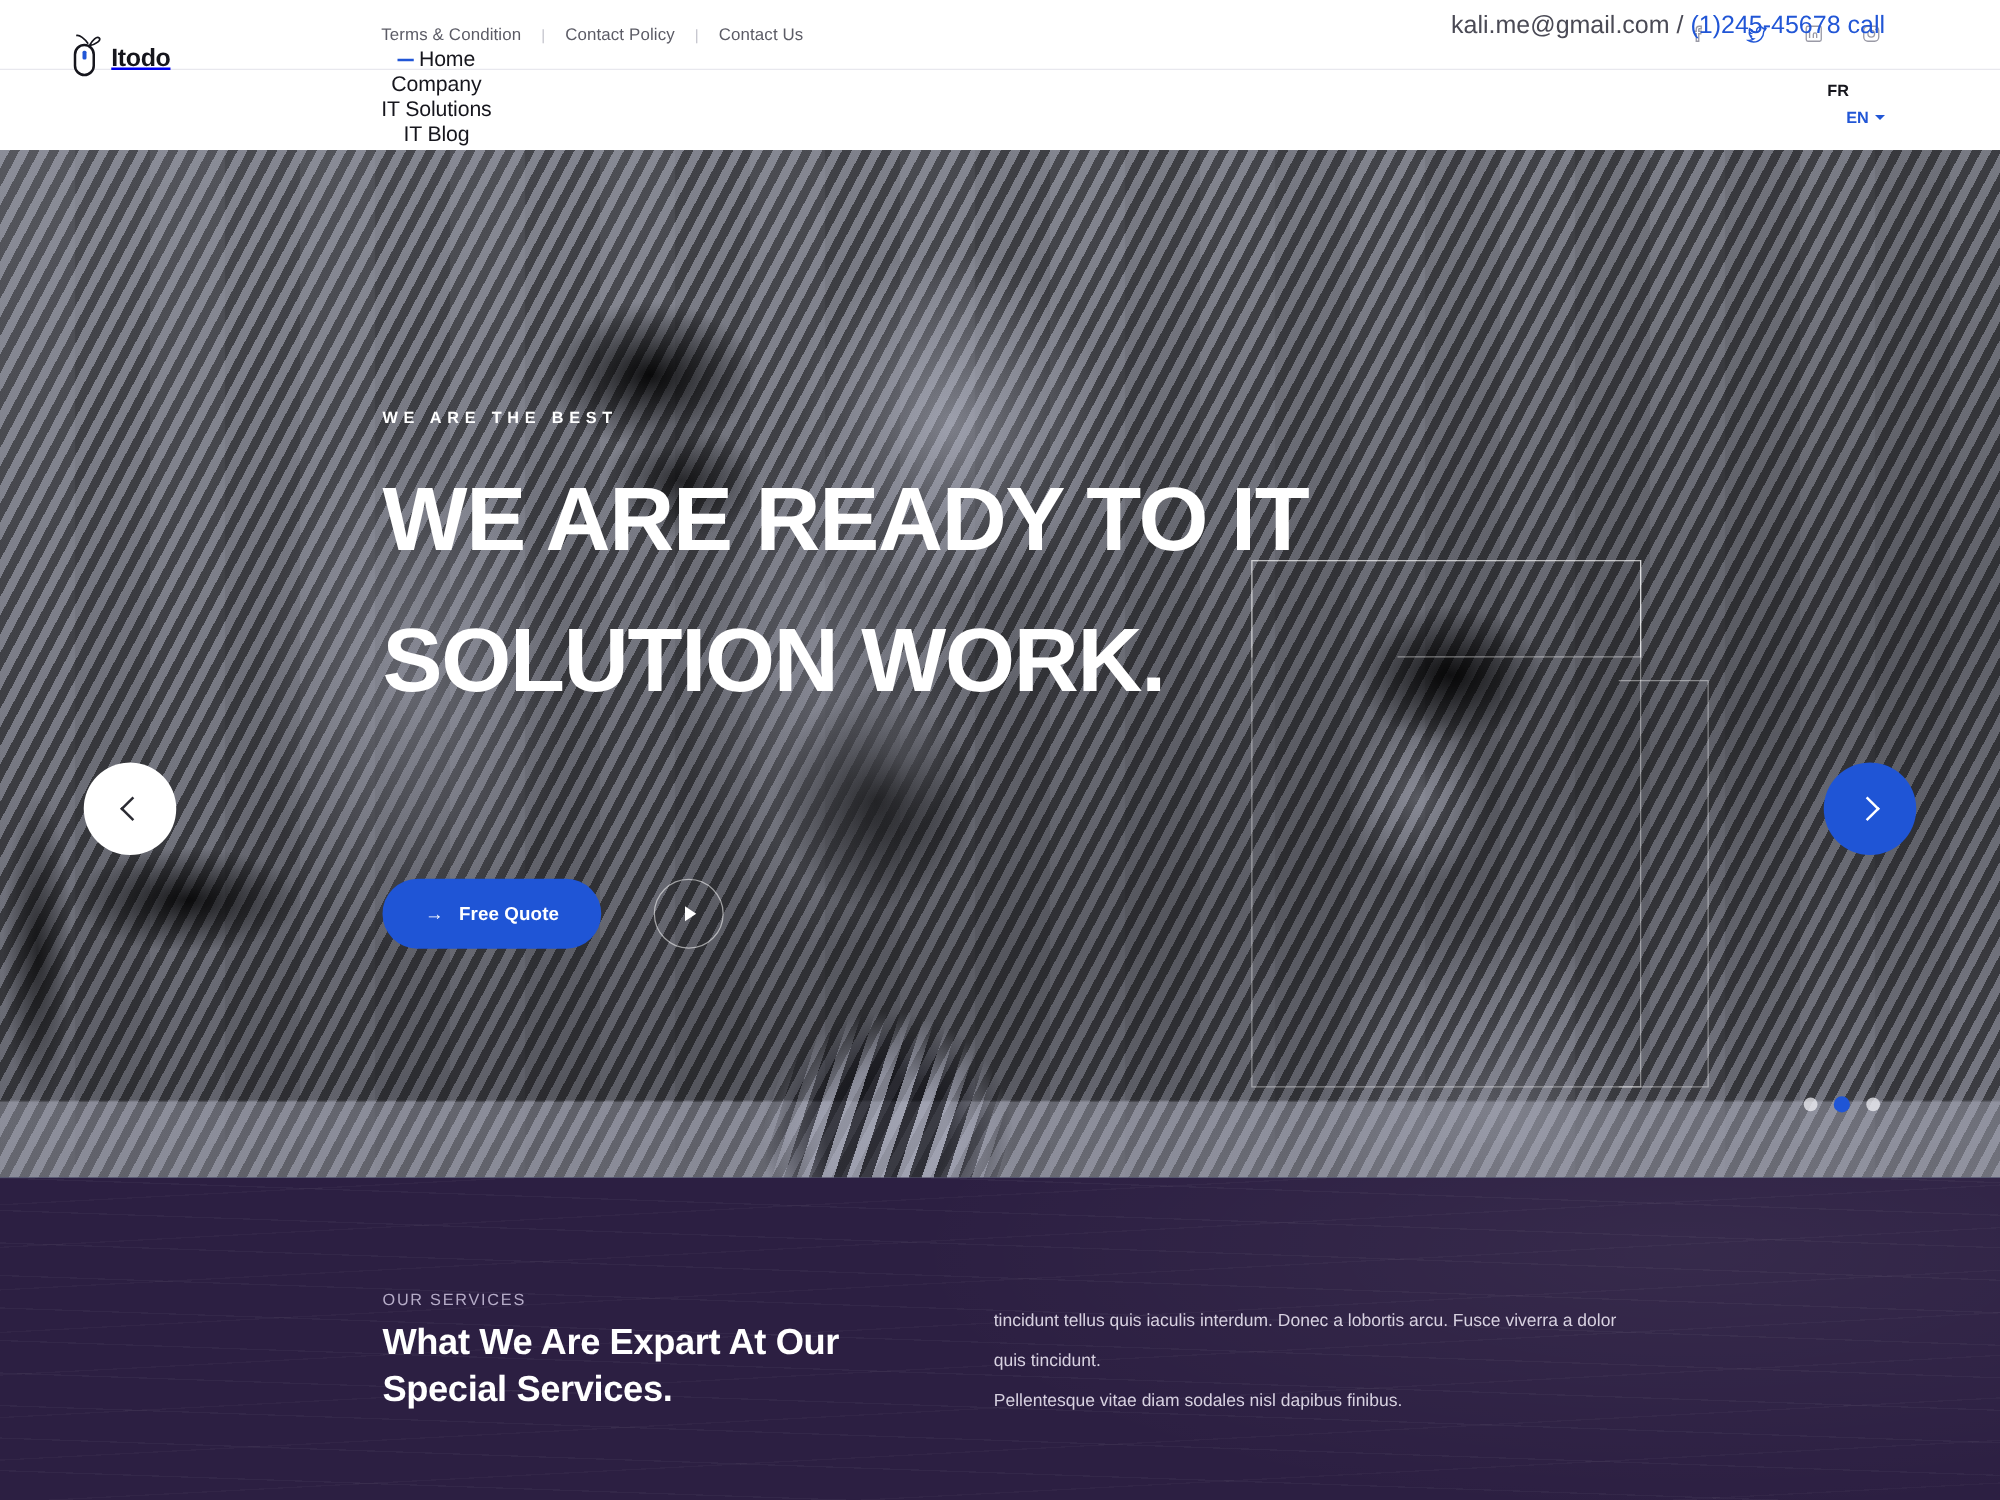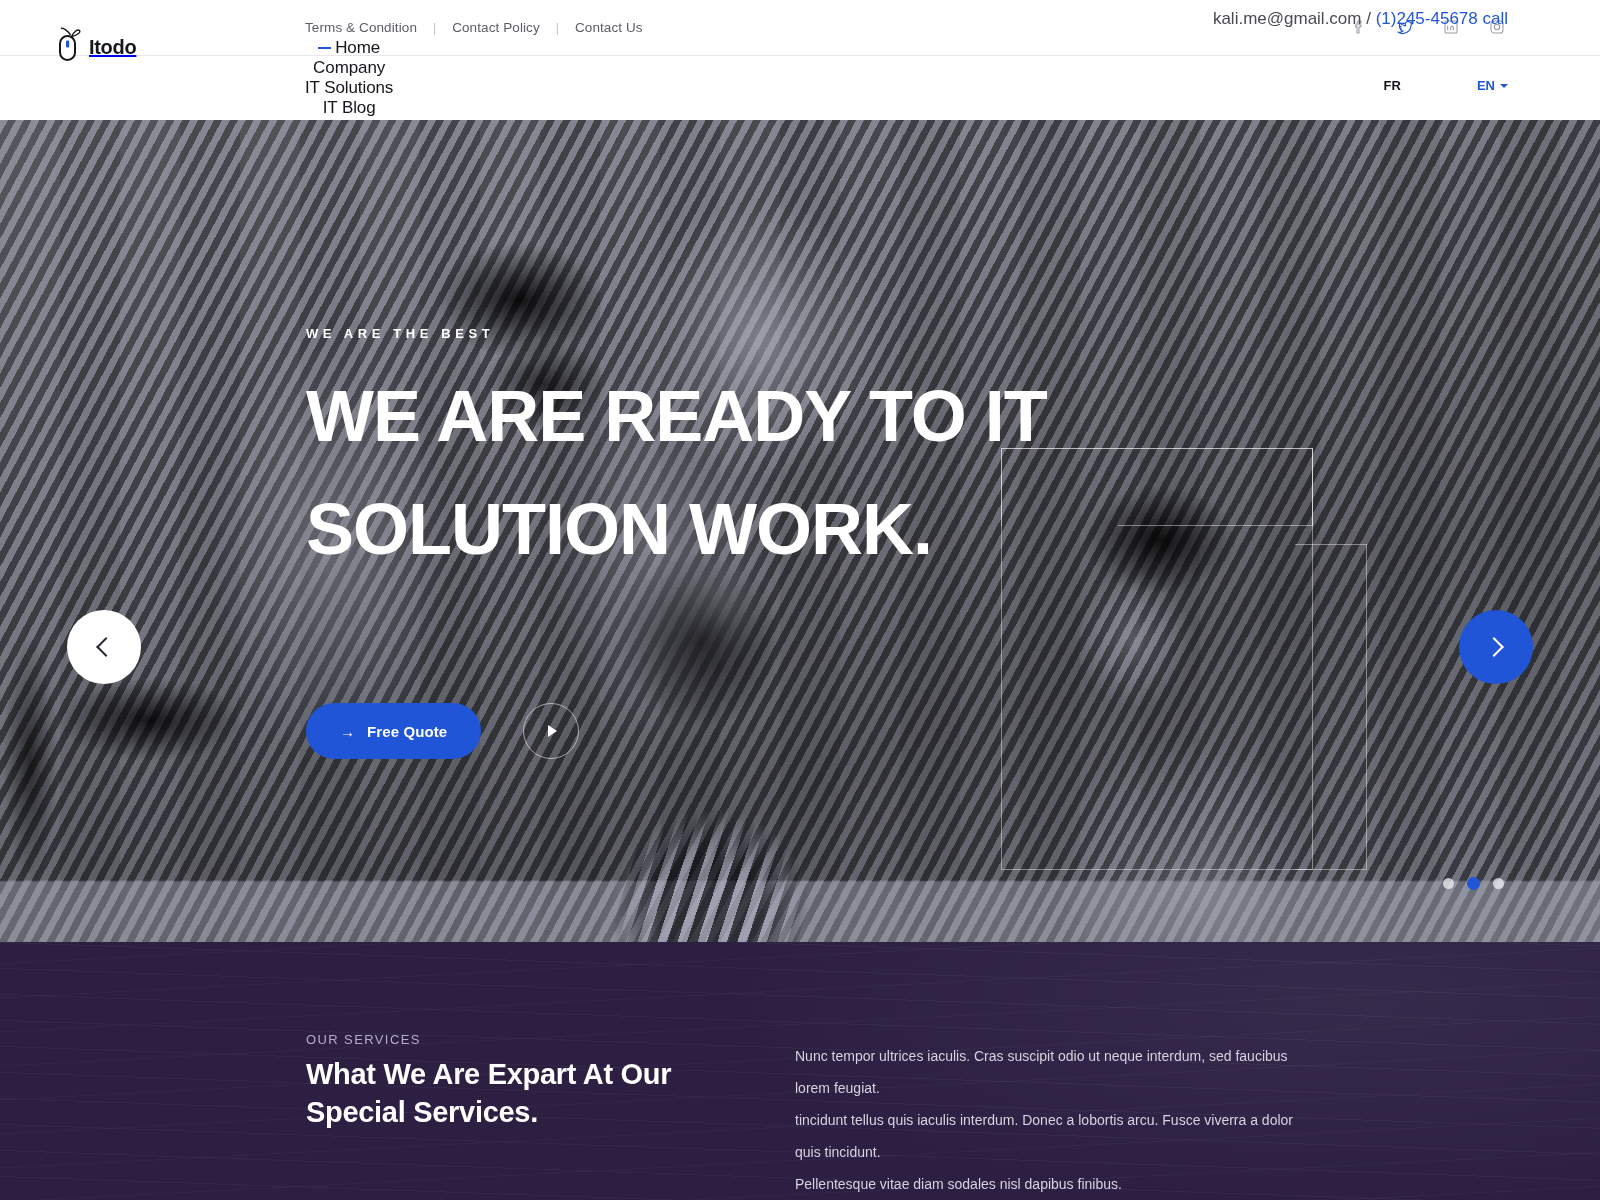--- a/index.html
+++ b/index.html
@@ -97,34 +97,35 @@
     height:2px;
     background:#2156d6;
     vertical-align:middle;
     margin-right:4px;
     margin-bottom:2px;
   }
   .contact-line {
     position:absolute;
     right:92px;
     top:-47px;
-    font-size:17px;
+    font-size:20px;
     color:#4a4a55;
     white-space:nowrap;
   }
   .contact-line .phone { color:#2156d6; }
   .lang {
     position:absolute;
     right:92px;
-    top:22px;
-    display:flex;
-    align-items:center;
-    gap:32px;
+    top:9px;
+    display:flex;
+    align-items:center;
+    gap:6px;
     font-size:13px;
     font-weight:700;
+    flex-direction:column;
   }
   .lang .fr { color:#16161d; }
   .lang .en { color:#2156d6; display:flex; align-items:center; gap:5px;padding-left:44px; }
   .caret {
     width:0;height:0;
     border-left:4px solid transparent;
     border-right:4px solid transparent;
     border-top:4px solid #2156d6;
     display:inline-block;
   }
@@ -438,19 +439,18 @@
   </div>
 </div>
 
 <div class="services">
   <div class="waves"></div>
 
   <div class="svc-inner">
     <div class="svc-eyebrow">OUR SERVICES</div>
     <h2 class="svc-title">What We Are Expart At Our Special Services.</h2>
     <div class="svc-copy">
-      <div>Nunc tempor ultrices iaculis. Cras suscipit odio ut neque interdum, sed faucibus lorem feugiat.</div>
       <div>tincidunt tellus quis iaculis interdum. Donec a lobortis arcu. Fusce viverra a dolor quis tincidunt.</div>
       <div>Pellentesque vitae diam sodales nisl dapibus finibus.</div>
     </div>
   </div>
 
 </div>
 
 </body></html>

